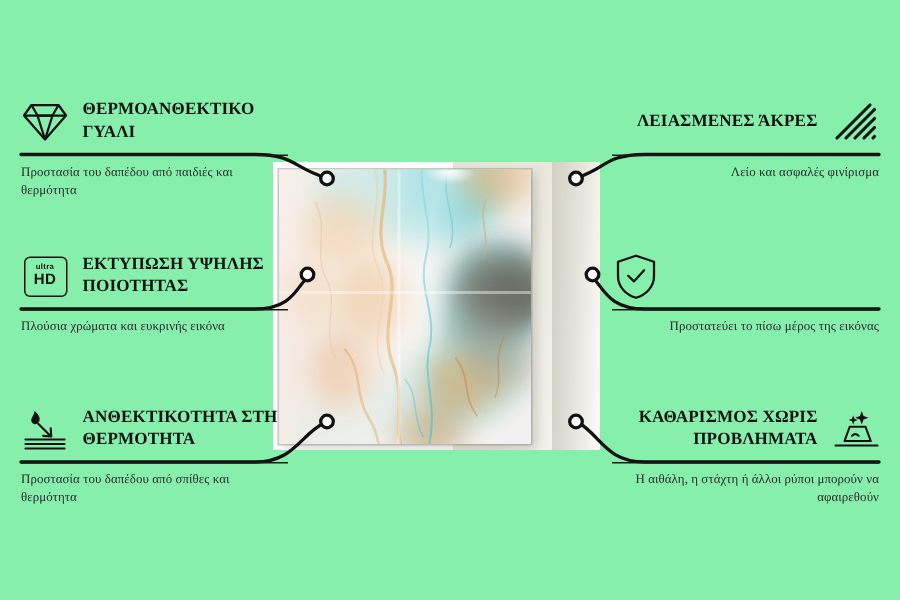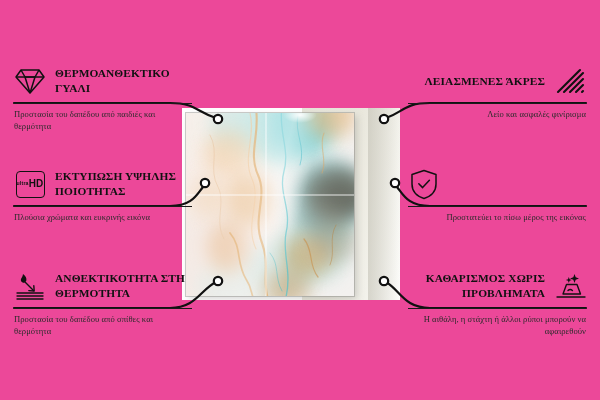--- a/index.html
+++ b/index.html
@@ -12,21 +12,21 @@
     background: #ffffff;
     font-family: "Liberation Serif", serif;
     overflow: hidden;
     position: relative;
   }
 
   #stage {
     position: absolute;
     left: 0; top: 0;
     width: 600px; height: 400px;
-    background: #ec4899;
+    background: #86efac;
   }
 
   
   #product {
     position: absolute;
     left: 182px;
     top: 108px;
     width: 218px;
     height: 192px;
     overflow: hidden;
@@ -136,21 +136,21 @@
   #feat-1 { top: 165px; }
   #feat-2 { top: 267px; }
   #feat-3 { top: 62px; }
   #feat-4 { top: 165px; }
   #feat-5 { top: 267px; }
 
   .ultrahd-box {
     width: 27px; height: 25px;
     border: 1.4px solid #111;
     border-radius: 4px;
-    display:flex; flex-direction:row;
+    display:flex; flex-direction:column;
     align-items:center; justify-content:center;
     line-height:1;
   }
   .ultrahd-small {
     font-family: "Liberation Sans", sans-serif;
     font-size: 5.2px; font-weight:bold; letter-spacing:0.2px;
   }
   .ultrahd-big {
     font-family: "Liberation Sans", sans-serif;
     font-size: 10px; font-weight:bold; letter-spacing:0.2px;

